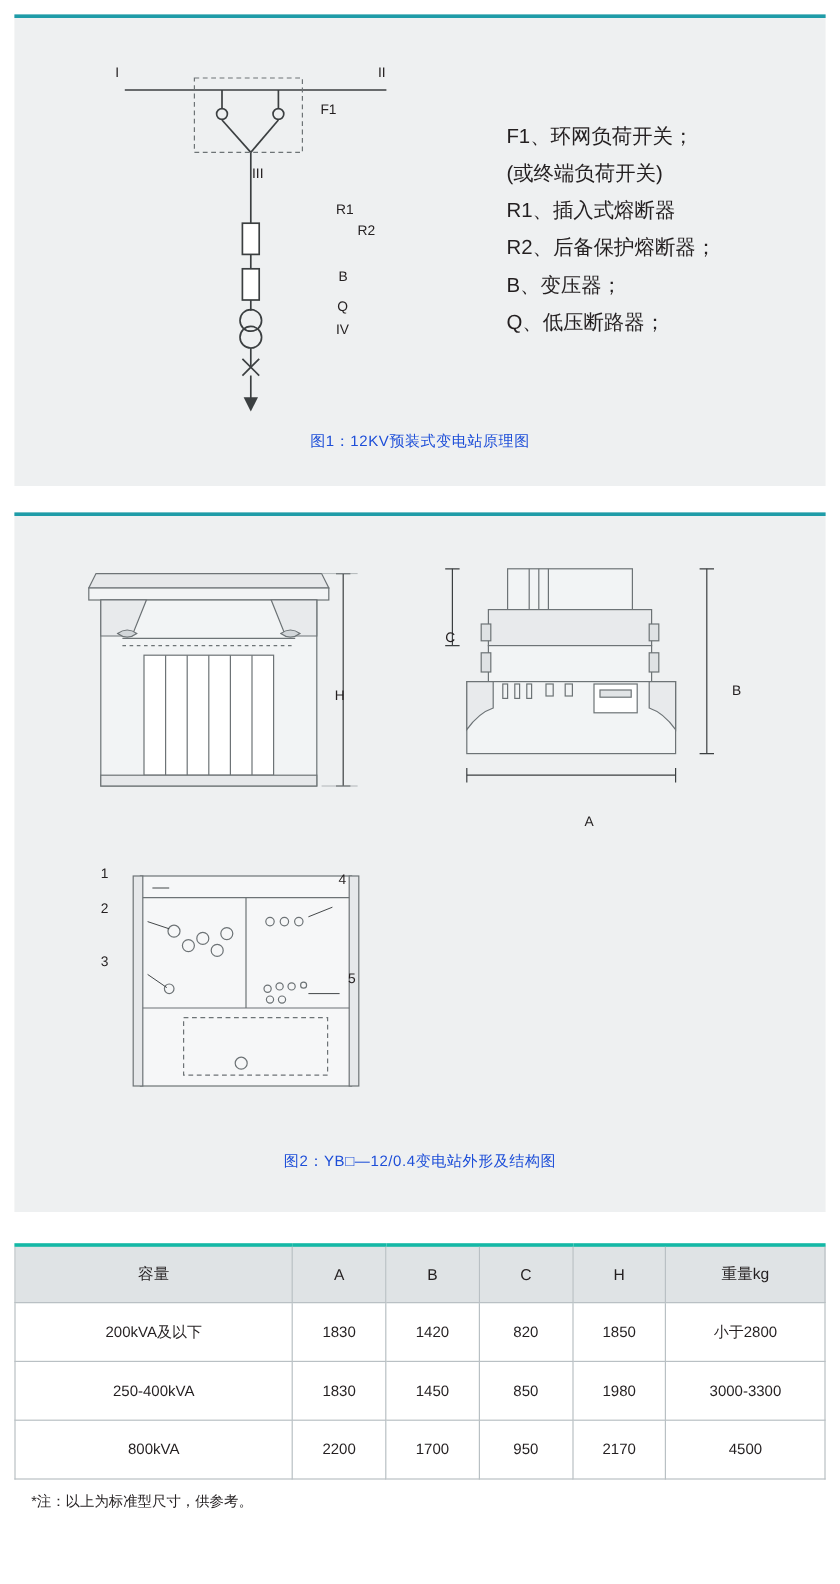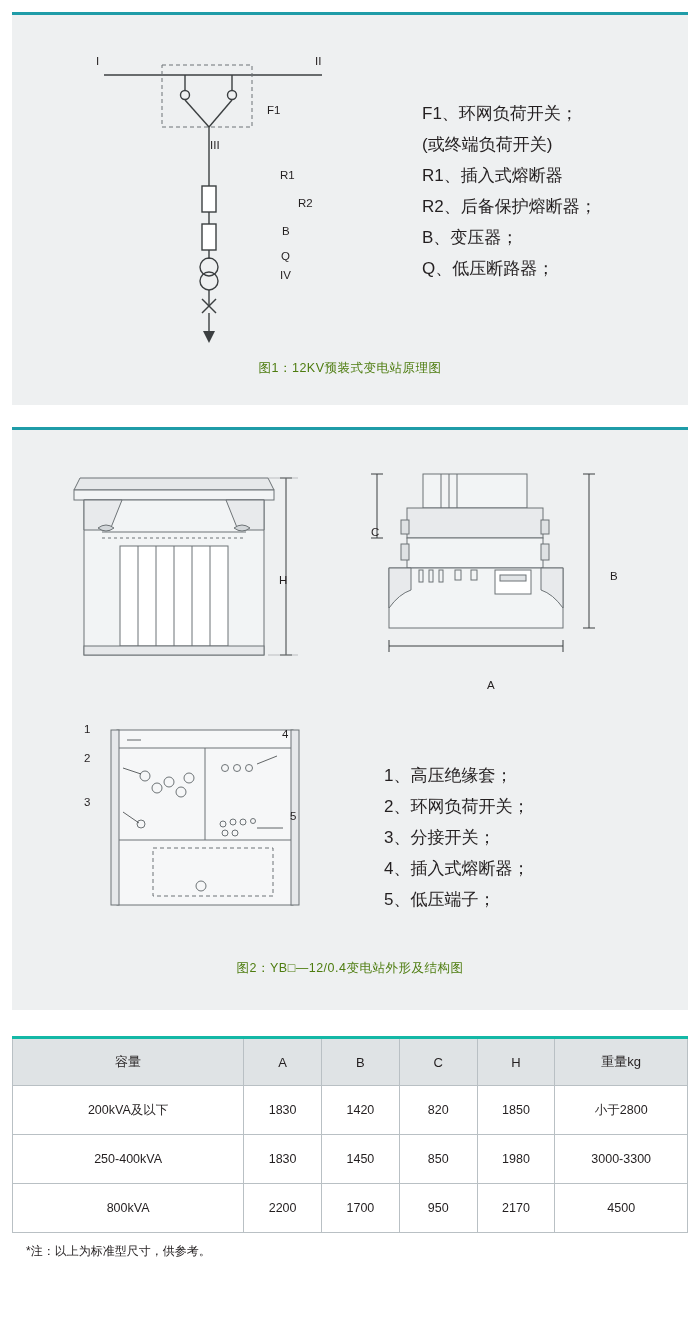--- a/index.html
+++ b/index.html
@@ -19,21 +19,21 @@
     margin:0 12px;
   }
   .panel-1{height:390px;margin-top:12px;}
   .panel-2{height:580px;margin-top:22px;}
 
   .caption{
     position:absolute;
     width:100%;
     text-align:center;
     font-size:12.5px;
-    color:#4d7c0f;
+    color:#1d4ed8;
     letter-spacing:.5px;
   }
 
   .legend{
     position:absolute;
     font-size:17px;
     line-height:31px;
     color:#231f20;
   }
   .legend div{white-space:nowrap;}
@@ -115,23 +115,23 @@
         <line x1="167" y1="270" x2="167" y2="295"></line>
         <path d="M161 288 L167 300 L173 288 Z" fill="#3b3f41" stroke="none"></path>
       </g>
     </svg>
 
     <div class="lbl" style="left:84px;top:40px;">I</div>
     <div class="lbl" style="left:303px;top:40px;">II</div>
     <div class="lbl" style="left:198px;top:124px;">III</div>
     <div class="lbl" style="left:268px;top:254px;">IV</div>
 
-    <div class="lbl" style="left:255px;top:89px;">F1</div>
+    <div class="lbl" style="left:255px;top:71px;">F1</div>
     <div class="lbl" style="left:268px;top:154px;">R1</div>
-    <div class="lbl" style="left:268px;top:182px;padding-left:18px;">R2</div>
+    <div class="lbl" style="left:268px;top:172px;padding-left:18px;">R2</div>
     <div class="lbl" style="left:270px;top:210px;">B</div>
     <div class="lbl" style="left:269px;top:235px;">Q</div>
 
     <div class="legend" style="left:410px;top:83px;">
       <div>F1、环网负荷开关；</div>
       <div>(或终端负荷开关)</div>
       <div>R1、插入式熔断器</div>
       <div>R2、后备保护熔断器；</div>
       <div>B、变压器；</div>
       <div>Q、低压断路器；</div>
@@ -256,27 +256,20 @@
         <line x1="160" y1="44" x2="180" y2="36" stroke="#3b3f41" stroke-width=".8"></line>
         <line x1="160" y1="108" x2="186" y2="108" stroke="#3b3f41" stroke-width=".8"></line>
       </g>
     </svg>
     <div class="lbl" style="left:72px;top:293px;">1</div>
     <div class="lbl" style="left:72px;top:322px;">2</div>
     <div class="lbl" style="left:72px;top:366px;">3</div>
     <div class="lbl" style="left:270px;top:298px;">4</div>
     <div class="lbl" style="left:278px;top:380px;">5</div>
 
-    <div class="legend" style="left:372px;top:330px;">
-      <div>1、高压绝缘套；</div>
-      <div>2、环网负荷开关；</div>
-      <div>3、分接开关；</div>
-      <div>4、插入式熔断器；</div>
-      <div>5、低压端子；</div>
-    </div>
 
     <div class="caption" style="top:530px;">图2：YB□—12/0.4变电站外形及结构图</div>
   </div>
 
   <div class="tablewrap">
     <table>
       <thead>
         <tr>
           <th>容量</th>
           <th>A</th>

